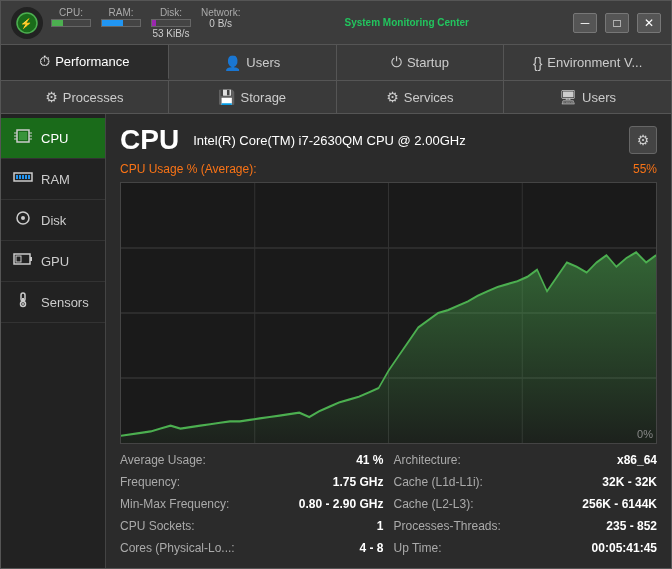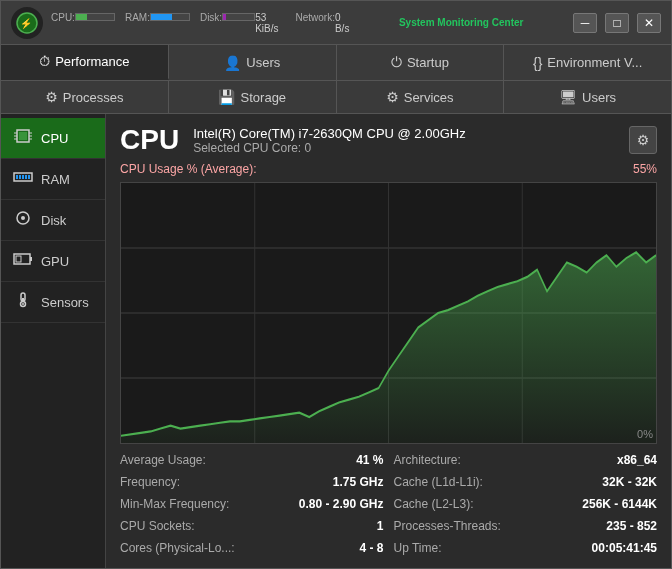--- a/index.html
+++ b/index.html
@@ -42,22 +42,22 @@
     }
     .title-bar-stats {
       display: flex;
       gap: 10px;
       font-size: 11px;
       color: #ccc;
       flex: 1;
     }
     .stat-item {
       display: flex;
-      flex-direction: row;
-      align-items: flex-start;
+      flex-direction: column;
+      align-items: center;
     }
     .stat-label { font-size: 10px; color: #aaa; }
     .stat-bar-container {
       width: 40px;
       height: 8px;
       background: #444;
       border: 1px solid #666;
       margin: 1px 0;
     }
     .stat-bar-cpu { width: 30%; height: 100%; background: #4caf50; }
@@ -185,21 +185,21 @@
       align-items: center;
       justify-content: center;
       cursor: pointer;
       font-size: 14px;
       color: #ccc;
     }
     .chart-label-row {
       display: flex;
       justify-content: space-between;
       font-size: 12px;
-      color: #fca5a5;
+      color: #f97316;
     }
     
     .chart-container {
       flex: 1;
       background: #1a1a1a;
       border: 1px solid #444;
       position: relative;
       min-height: 180px;
       overflow: hidden;
     }
@@ -375,21 +375,20 @@
       </div>
     </div>
 
     <div class="cpu-panel">
 
       <div class="cpu-header">
         <div class="cpu-title-section">
           <span class="cpu-big-label">CPU</span>
           <div class="cpu-info">
             <span class="cpu-info-name">Intel(R) Core(TM) i7-2630QM CPU @ 2.00GHz</span>
-            <span class="cpu-info-core">Selected CPU Core: 0</span>
           </div>
         </div>
         <div class="gear-btn">⚙</div>
       </div>
 
       <div class="chart-label-row">
         <span>CPU Usage % (Average):</span>
         <span>55%</span>
       </div>
 

